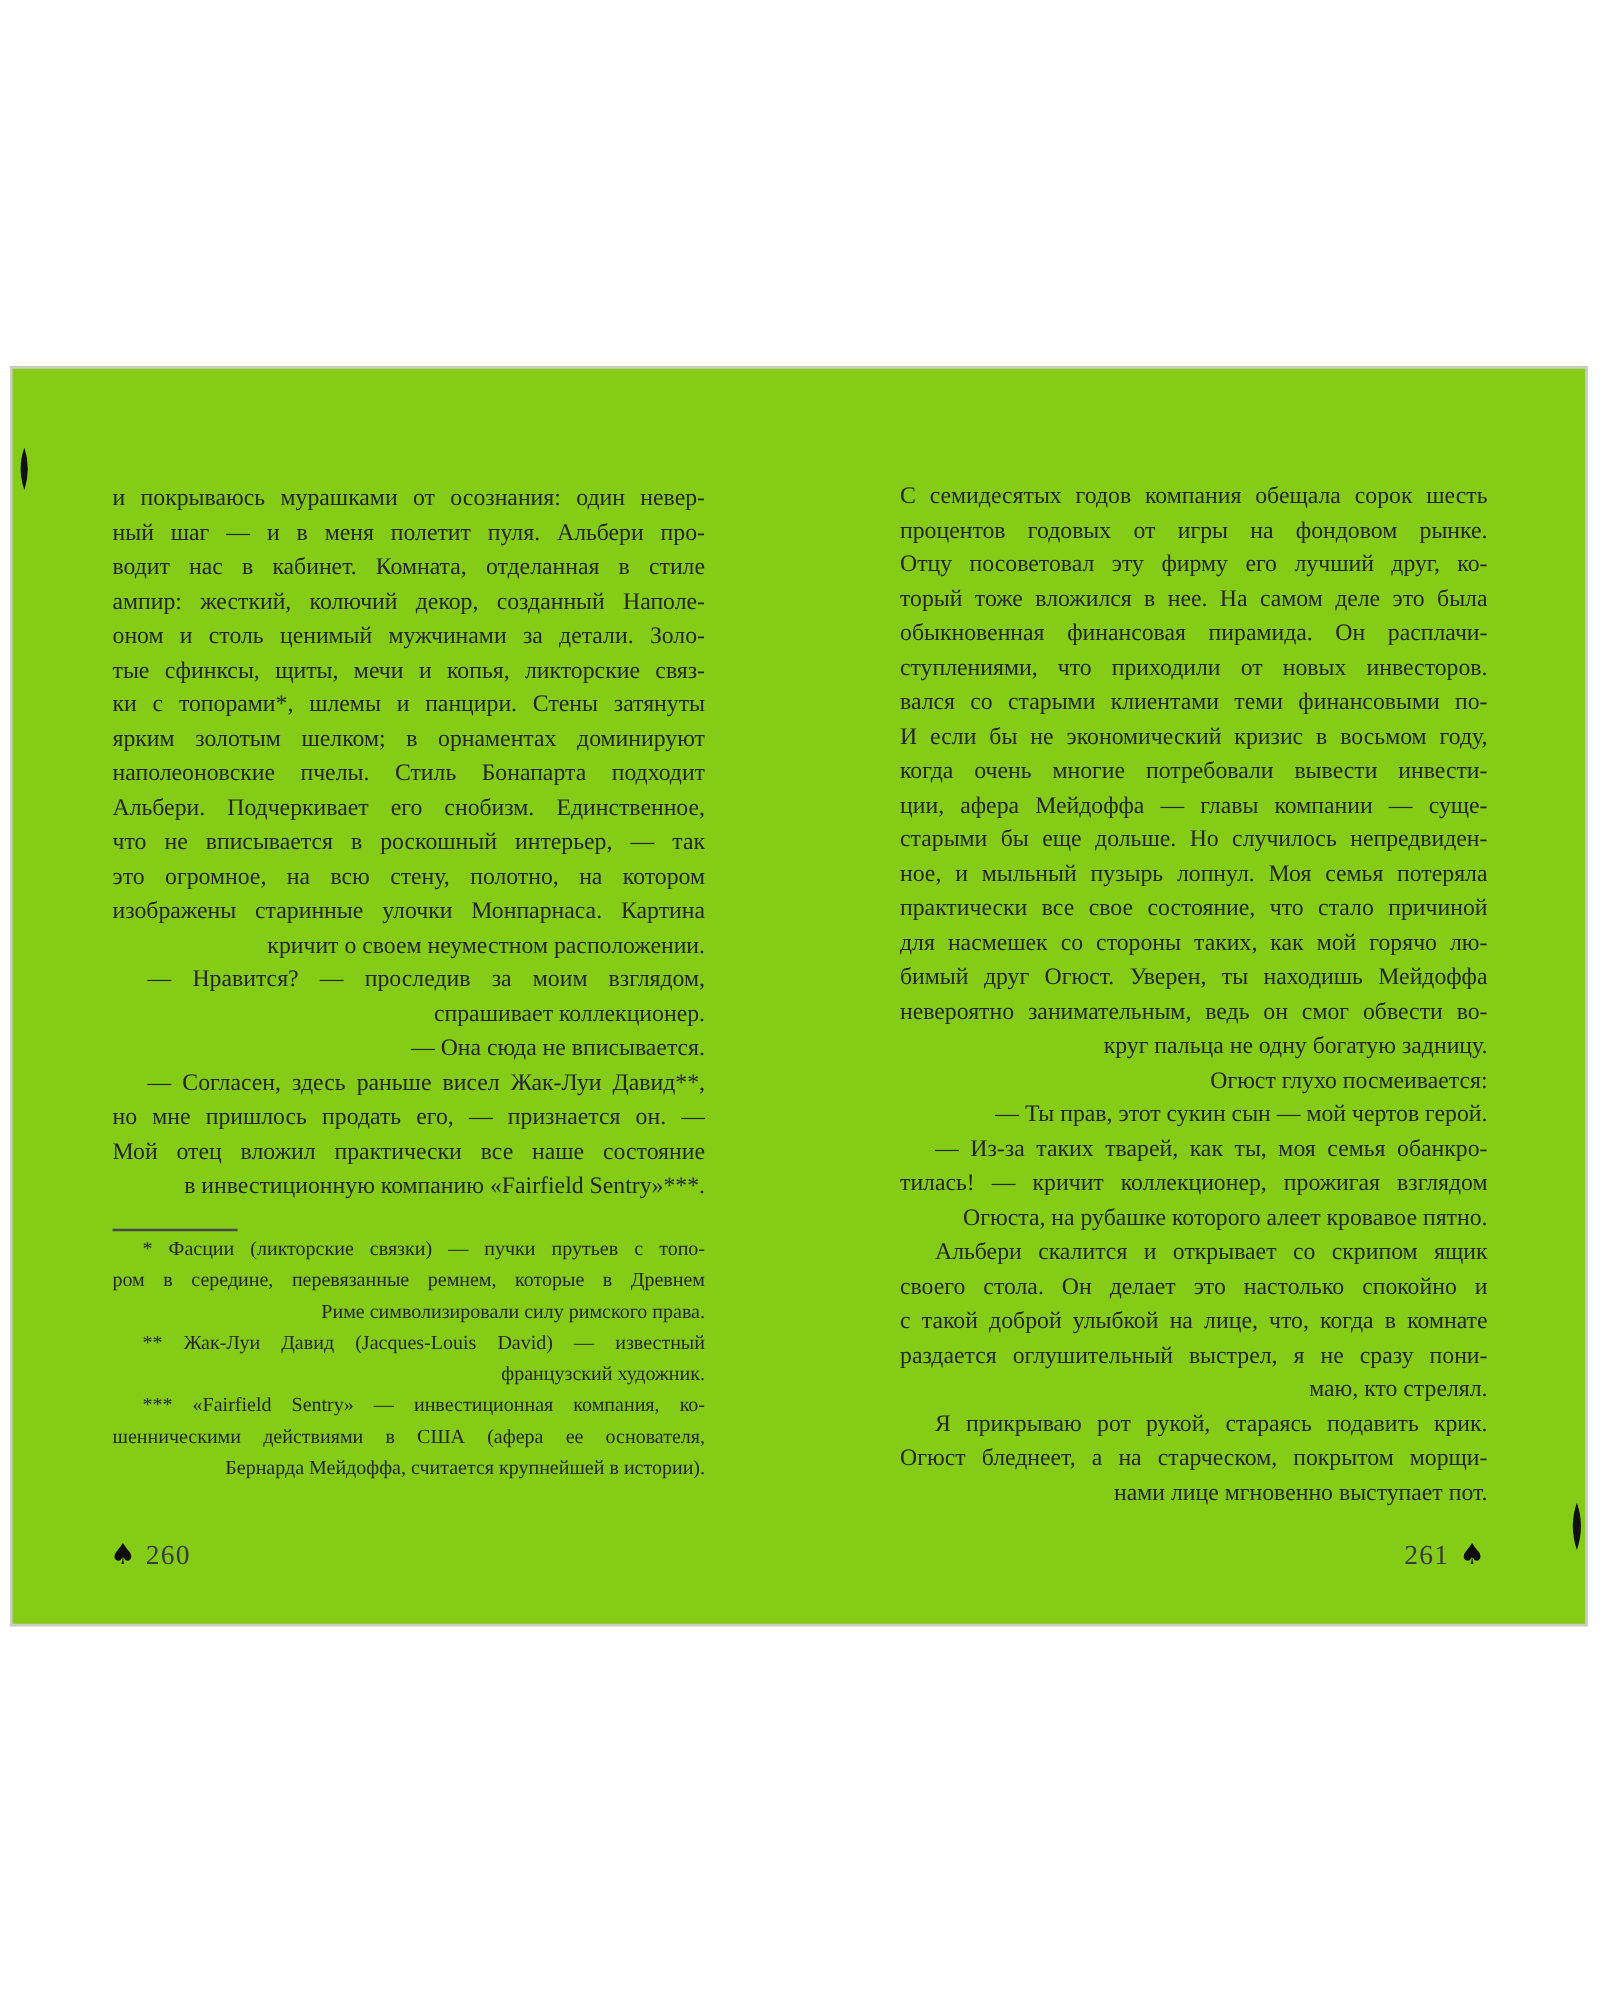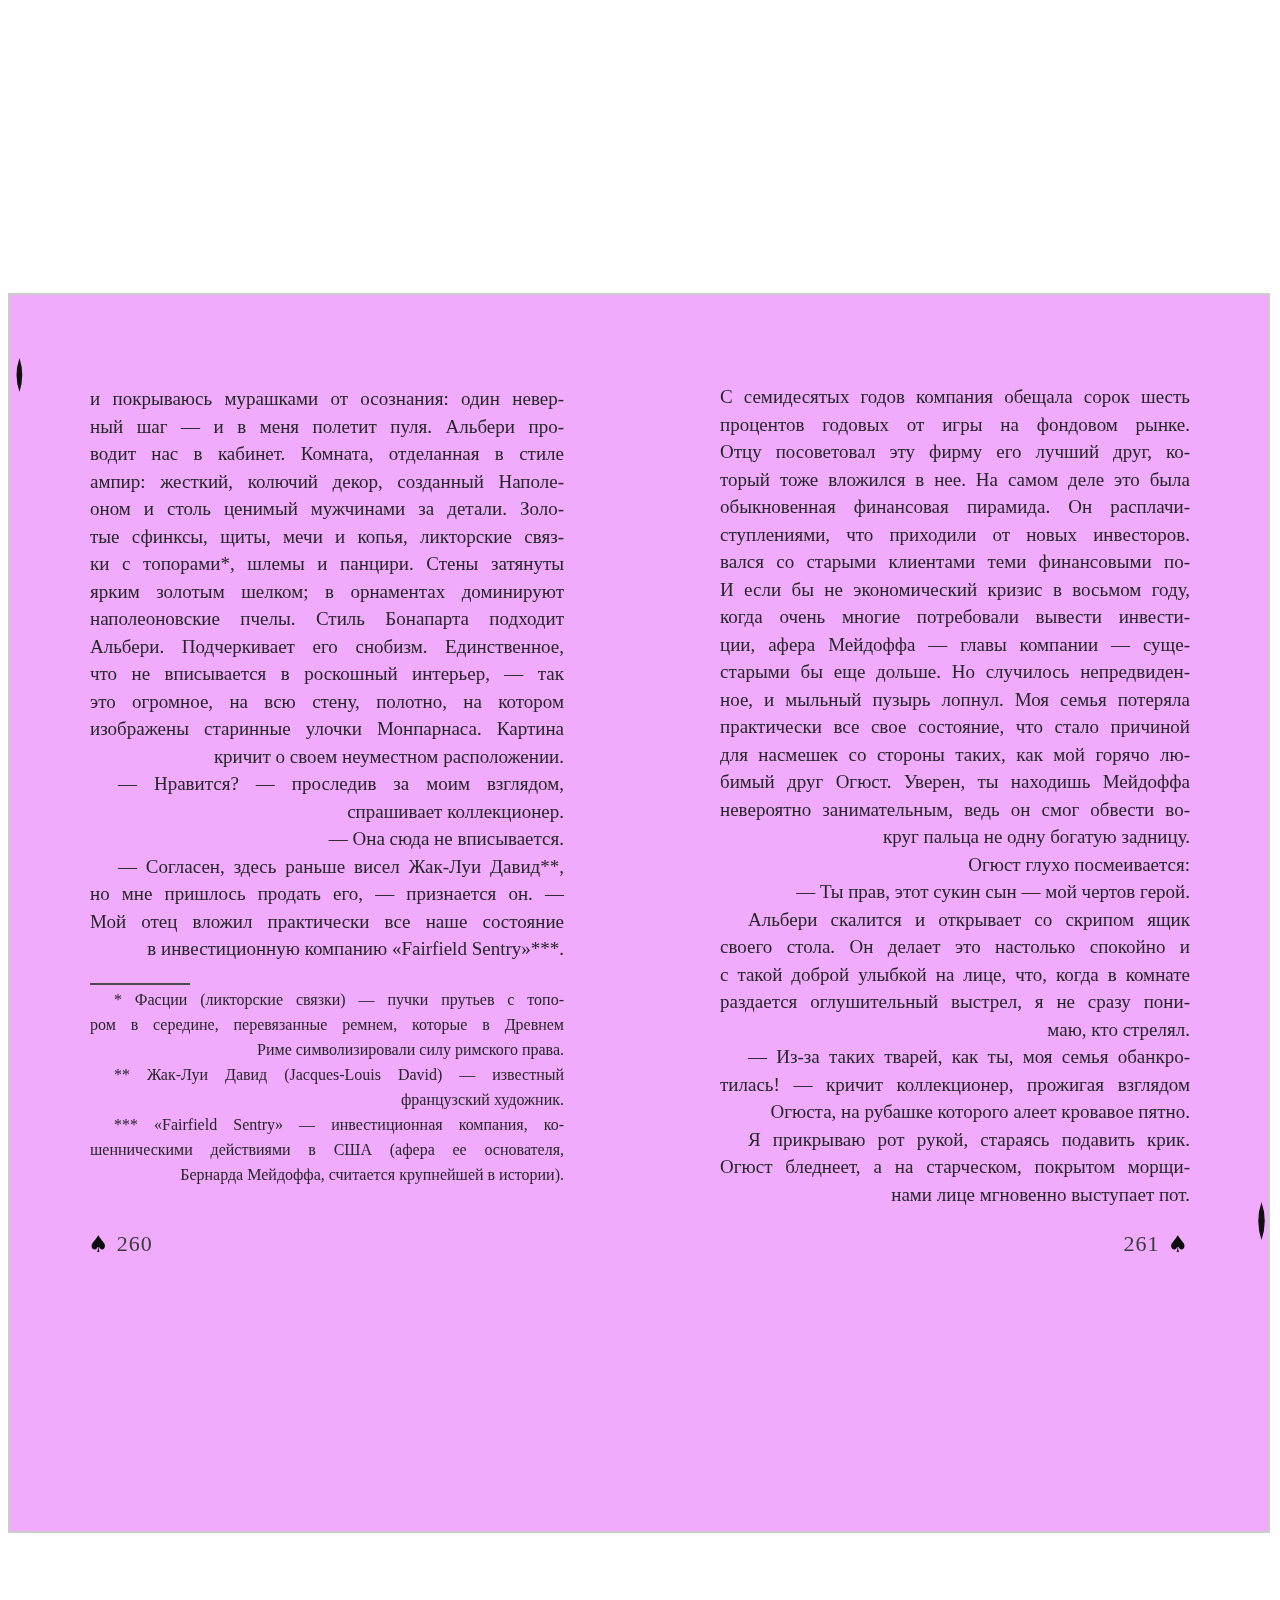--- a/index.html
+++ b/index.html
@@ -1,22 +1,22 @@
 <!DOCTYPE html>
 <html><head>
 <meta charset="utf-8">
 <style>
   html,body{margin:0;padding:0;}
   body{
     width:1280px;height:1600px;position:relative;background:#ffffff;
     font-family:"Liberation Serif","DejaVu Serif",serif;color:#262626;
   }
   .spread{
-    position:absolute;left:8px;top:293px;width:1262px;height:1240px;
-    background:#f0abfc;border:2px solid #cbcbcb;box-sizing:border-box;
+    position:absolute;left:8px;top:293px;width:1262px;height:1008px;
+    background:#84cc16;border:2px solid #cbcbcb;box-sizing:border-box;
   }
   .body-col{position:absolute;font-size:19px;line-height:27.5px;}
   .col-left{left:80px;top:90px;width:474px;}
   .col-right{left:710px;top:88px;width:470px;}
   .para{margin:0;}
   .tline{text-align:right;white-space:normal;}
   .tline.just{text-align:justify;text-align-last:justify;}
   .tline.ind{text-indent:28px;}
   .fn-rule{position:absolute;left:80px;top:688px;width:100px;height:2px;background:#4a4a4a;}
   .fn-col{position:absolute;left:80px;top:692px;width:474px;font-size:16px;line-height:25px;}
@@ -118,30 +118,30 @@
         <div class="tline just">невероятно занимательным, ведь он смог обвести во-</div>
         <div class="tline">круг пальца не одну богатую задницу.</div>
       </div>
       <div class="para">
         <div class="tline ind">Огюст глухо посмеивается:</div>
       </div>
       <div class="para">
         <div class="tline ind">— Ты прав, этот сукин сын — мой чертов герой.</div>
       </div>
       <div class="para">
+        <div class="tline just ind">— Из-за таких тварей, как ты, моя семья обанкро-</div>
+        <div class="tline just">тилась! — кричит коллекционер, прожигая взглядом</div>
+        <div class="tline">Огюста, на рубашке которого алеет кровавое пятно.</div>
+      </div>
+      <div class="para">
         <div class="tline just ind">Альбери скалится и открывает со скрипом ящик</div>
         <div class="tline just">своего стола. Он делает это настолько спокойно и</div>
         <div class="tline just">с такой доброй улыбкой на лице, что, когда в комнате</div>
         <div class="tline just">раздается оглушительный выстрел, я не сразу пони-</div>
         <div class="tline">маю, кто стрелял.</div>
-      </div>
-      <div class="para">
-        <div class="tline just ind">— Из-за таких тварей, как ты, моя семья обанкро-</div>
-        <div class="tline just">тилась! — кричит коллекционер, прожигая взглядом</div>
-        <div class="tline">Огюста, на рубашке которого алеет кровавое пятно.</div>
       </div>
       <div class="para">
         <div class="tline just ind">Я прикрываю рот рукой, стараясь подавить крик.</div>
         <div class="tline just">Огюст бледнеет, а на старческом, покрытом морщи-</div>
         <div class="tline">нами лице мгновенно выступает пот.</div>
       </div>
     </div>
 
   <div class="page-footer footer-right">
     <span class="pnum">261</span>

